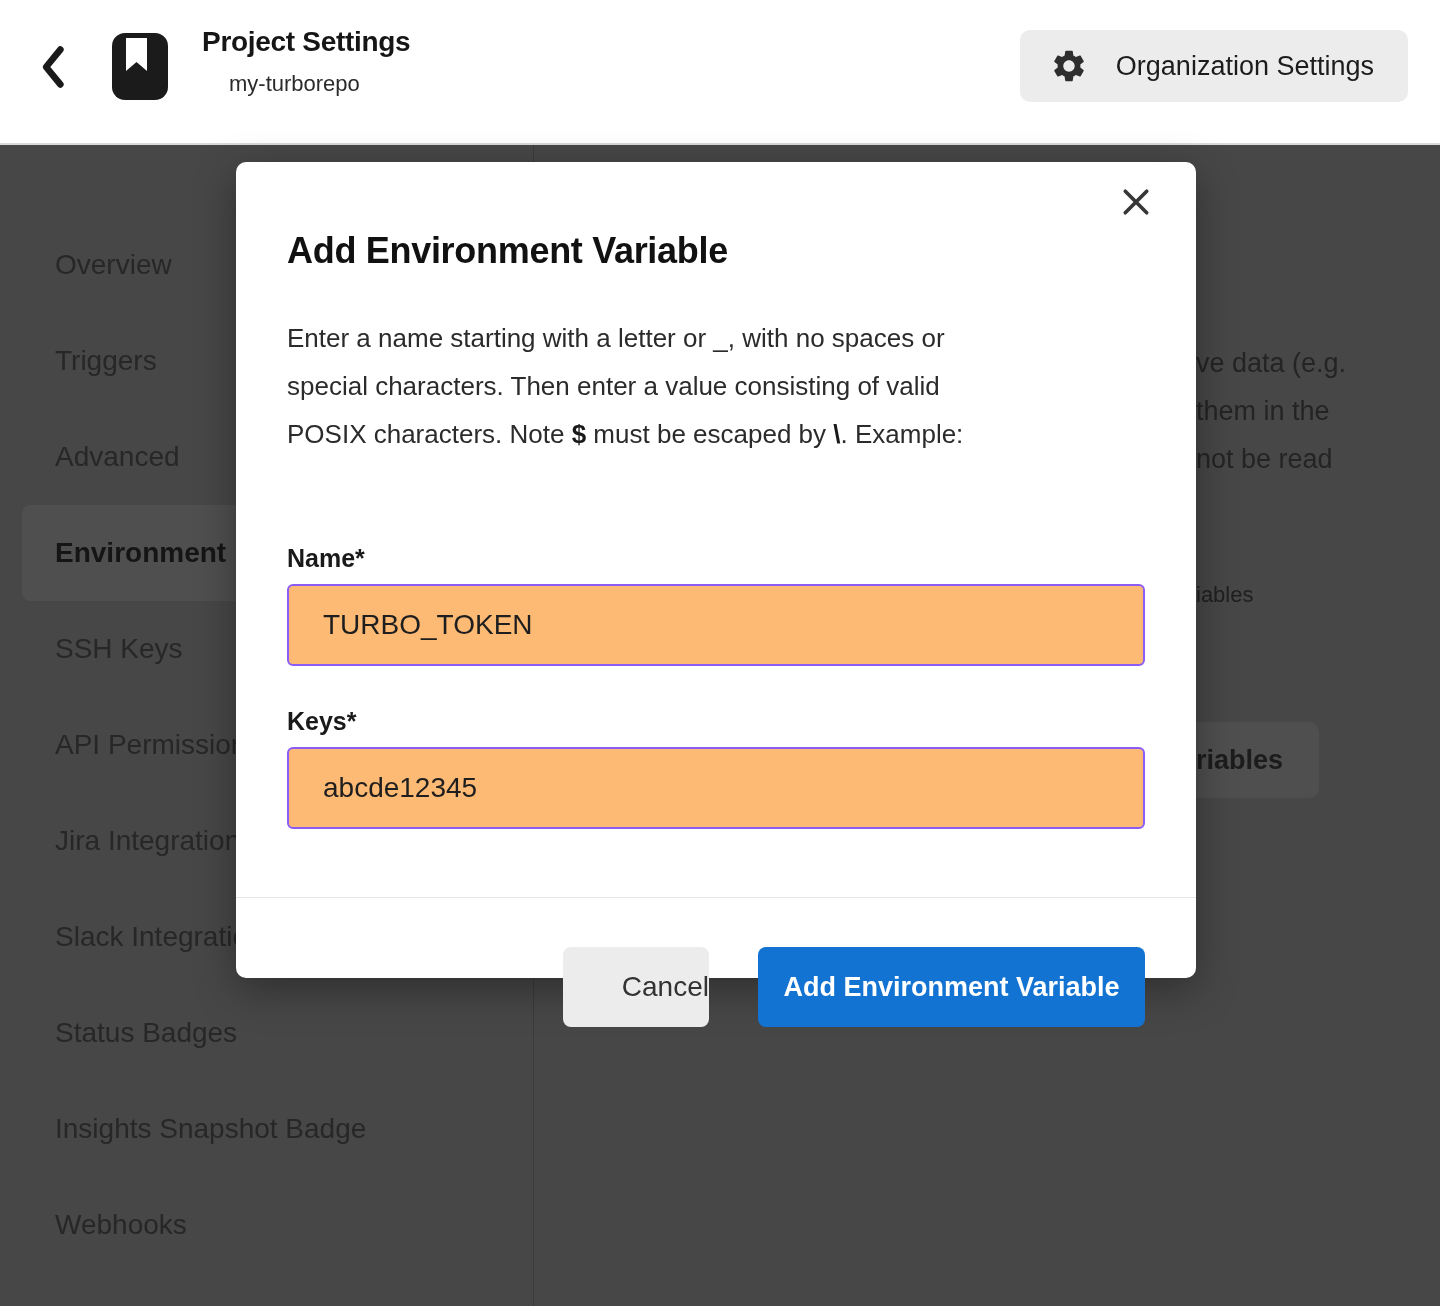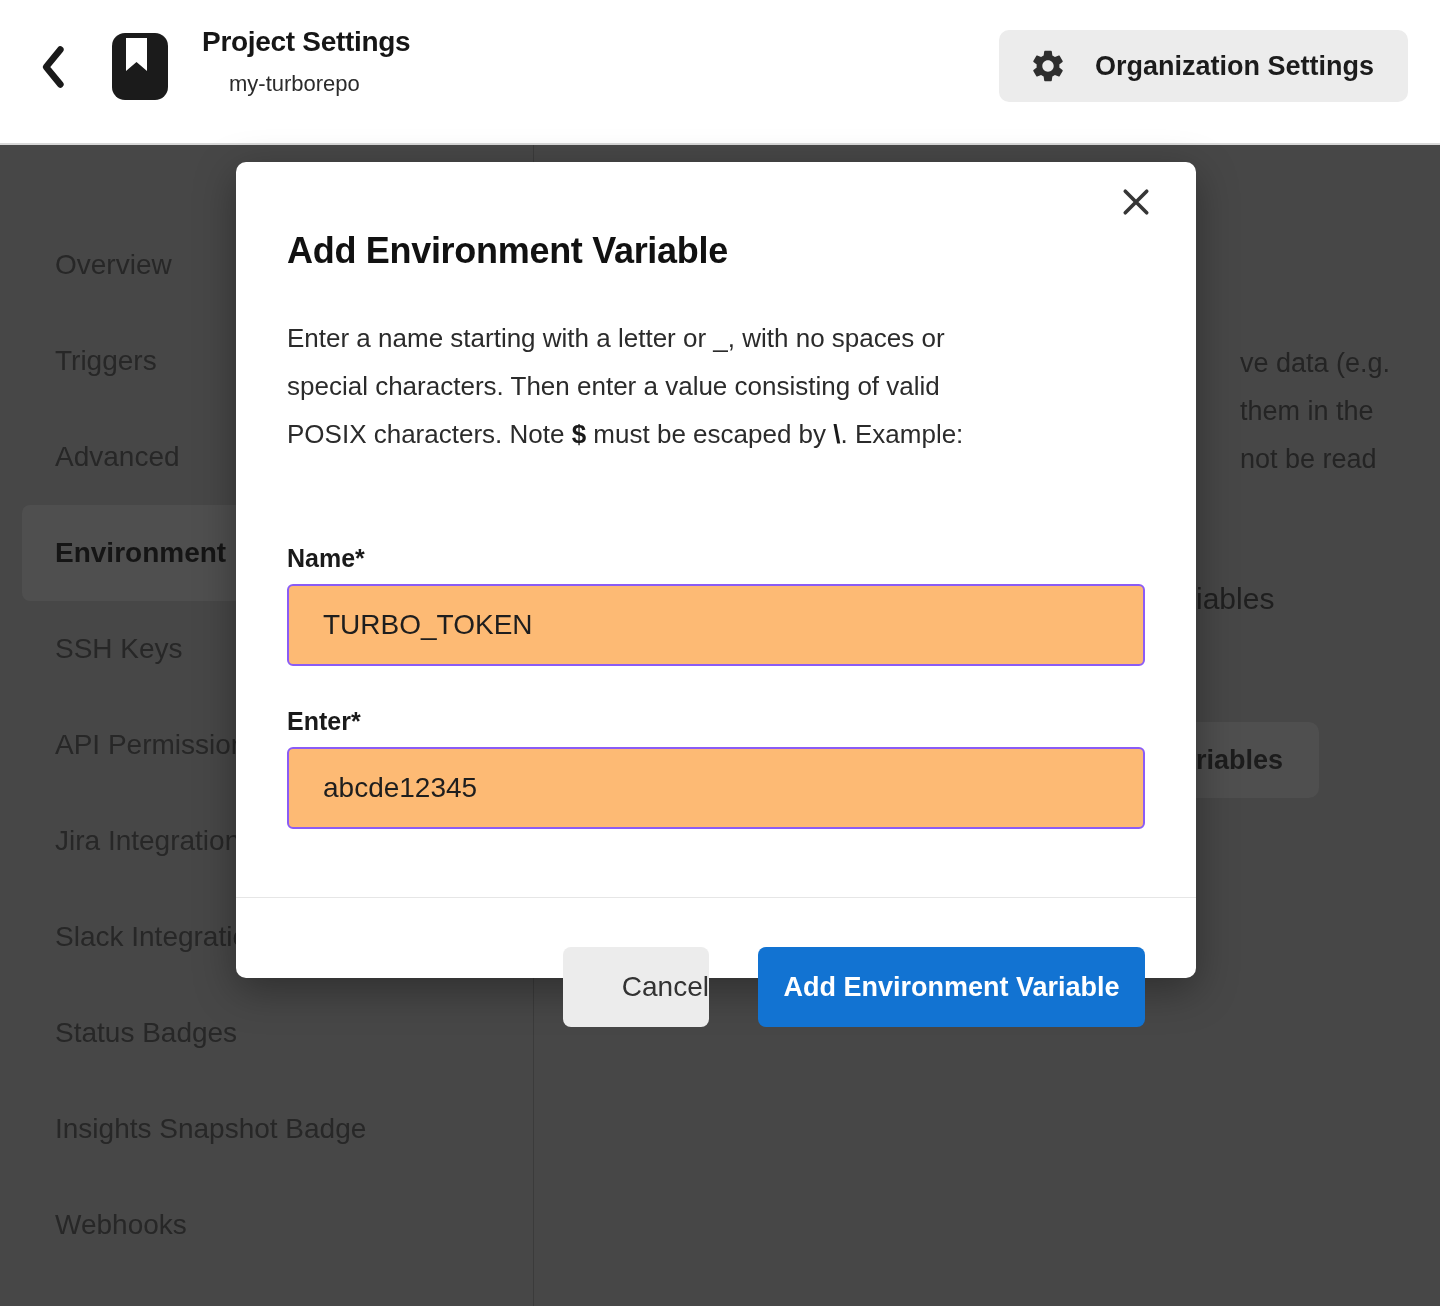--- a/index.html
+++ b/index.html
@@ -20,38 +20,38 @@
     background:none; border:none; cursor:pointer; display:flex; align-items:center; justify-content:center;
   }
   .project-icon { position:absolute; left:112px; top:33px; width:56px; height:67px; }
   .header-titles { position:absolute; left:202px; top:26px; }
   .header-title { font-size:28px; font-weight:700; color:#161616; letter-spacing:-0.3px; }
   .header-subtitle { font-size:22px; font-weight:500; color:#2b2b2b; margin-top:13px;margin-left:27px; }
   .org-settings-btn {
     position:absolute; right:32px; top:30px; height:72px; padding:0 34px 0 30px;
     background:#ececec; border:none; border-radius:10px; cursor:pointer;
     display:flex; align-items:center; gap:28px;
-    font-family:inherit; font-size:27px; font-weight:700; color:#1c1c1c;
+    font-family:inherit; font-size:27px; font-weight:400; color:#1c1c1c;
   }
 
   
   .dim-area {
     position:absolute; top:145px; left:0; width:1440px; height:1161px;
     background:#474747;
   }
   .v-divider { position:absolute; left:533px; top:0; width:1px; height:100%; background:#3b3b3b; }
   .sidebar { position:absolute; left:0; top:0; width:533px; padding-top:72px; }
   .nav-item {
     height:96px; margin:0 22px; padding-left:33px; display:flex; align-items:center;
     font-size:28px; color:#272727; cursor:pointer; border-radius:8px;
   }
   .nav-item.active { background:#4f4f4f; font-weight:700; color:#151515; }
 
-  .frag { position:absolute; left:1196px; font-size:27px; line-height:40px; color:#242424; white-space:nowrap;padding-left:44px; }
-  .frag-heading { position:absolute; left:1196px; top:437px; font-size:30px; color:#1f1f1f; white-space:nowrap; }
+  .frag { position:absolute; left:1196px; font-size:27px; line-height:40px; color:#242424; white-space:nowrap; }
+  .frag-heading { position:absolute; left:1196px; top:437px; font-size:22px; color:#1f1f1f; white-space:nowrap; }
   .frag-button {
     position:absolute; left:1150px; top:577px; height:76px; padding:0 36px 0 46px;
     background:#4f4f4f; border:none; border-radius:10px; cursor:pointer;
     font-family:inherit; font-size:27px; font-weight:600; color:#1c1c1c;
     display:flex; align-items:center;
   }
 
   
   .modal {
     position:absolute; left:236px; top:162px; width:960px; height:816px;
@@ -162,21 +162,21 @@
 
     <div class="modal-desc">
       <div><span>Enter a name starting with a letter or _, with no spaces or</span></div>
       <div><span>special characters. Then enter a value consisting of valid</span></div>
       <div><span>POSIX characters. Note </span><b>$</b><span> must be escaped by </span><b>\</b><span>. Example:</span></div>
     </div>
 
     <label class="field-label label-name">Name*</label>
     <input class="text-input input-name" type="text" value="TURBO_TOKEN" style="">
 
-    <label class="field-label label-value">Enter*</label>
+    <label class="field-label label-value">Keys*</label>
     <input class="text-input input-value" type="text" value="abcde12345" style="">
 
     <div class="modal-footer-divider"></div>
     <button class="btn-cancel">Cancel</button>
     <button class="btn-submit" id="submit-btn" style="background: rgb(18, 115, 210);">Add Environment Variable</button>
   </div>
 
 </div>
 
 </body></html>

